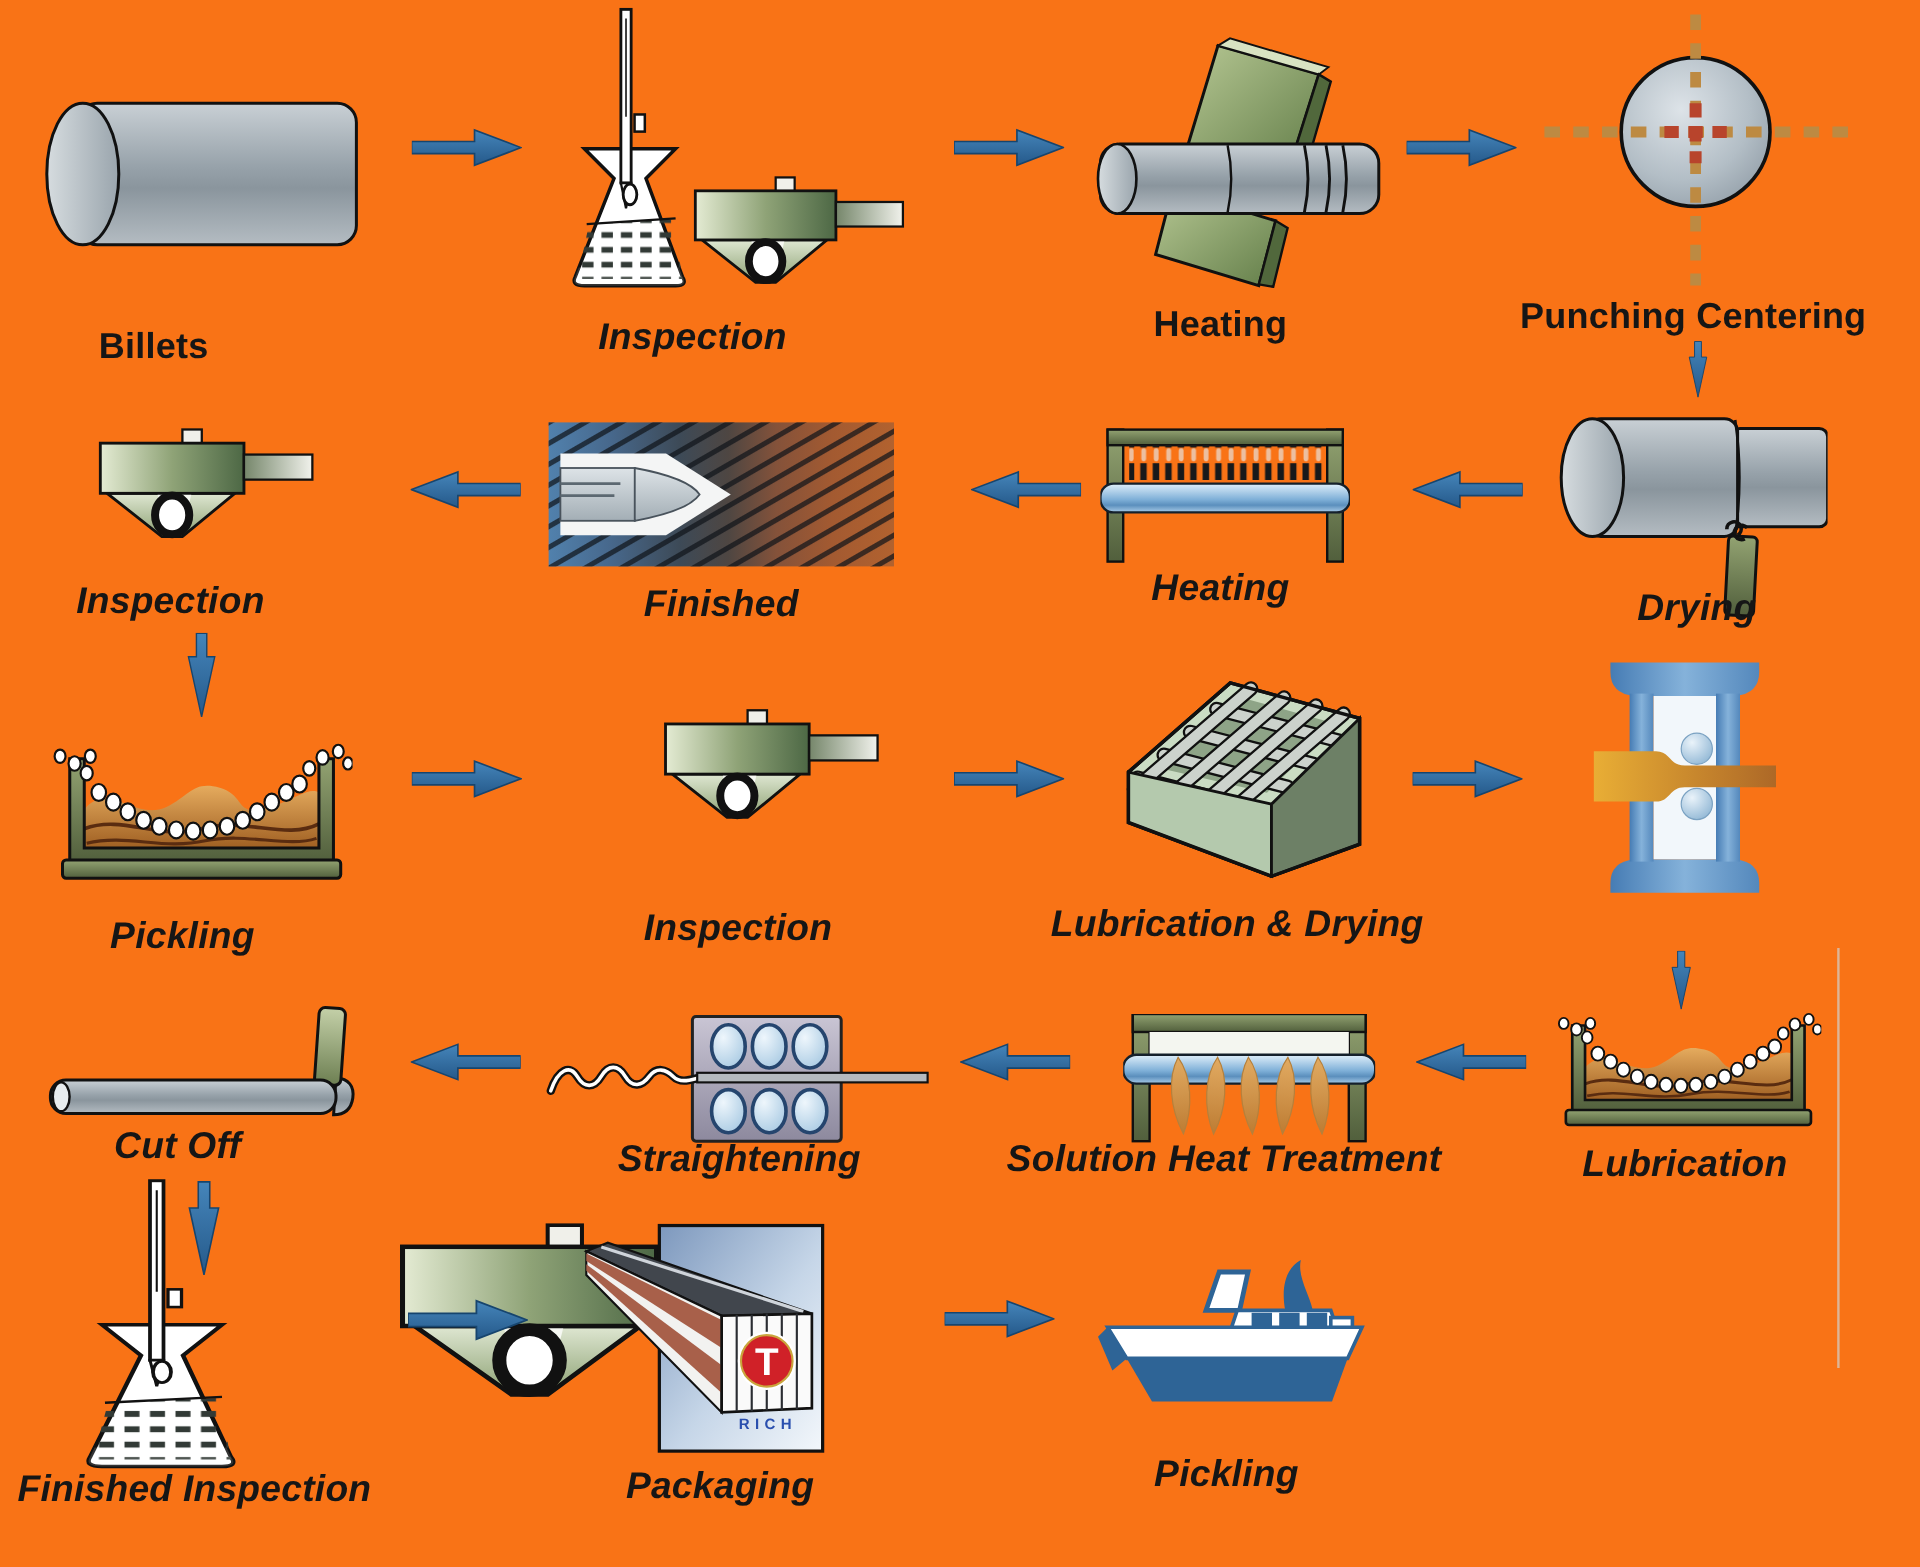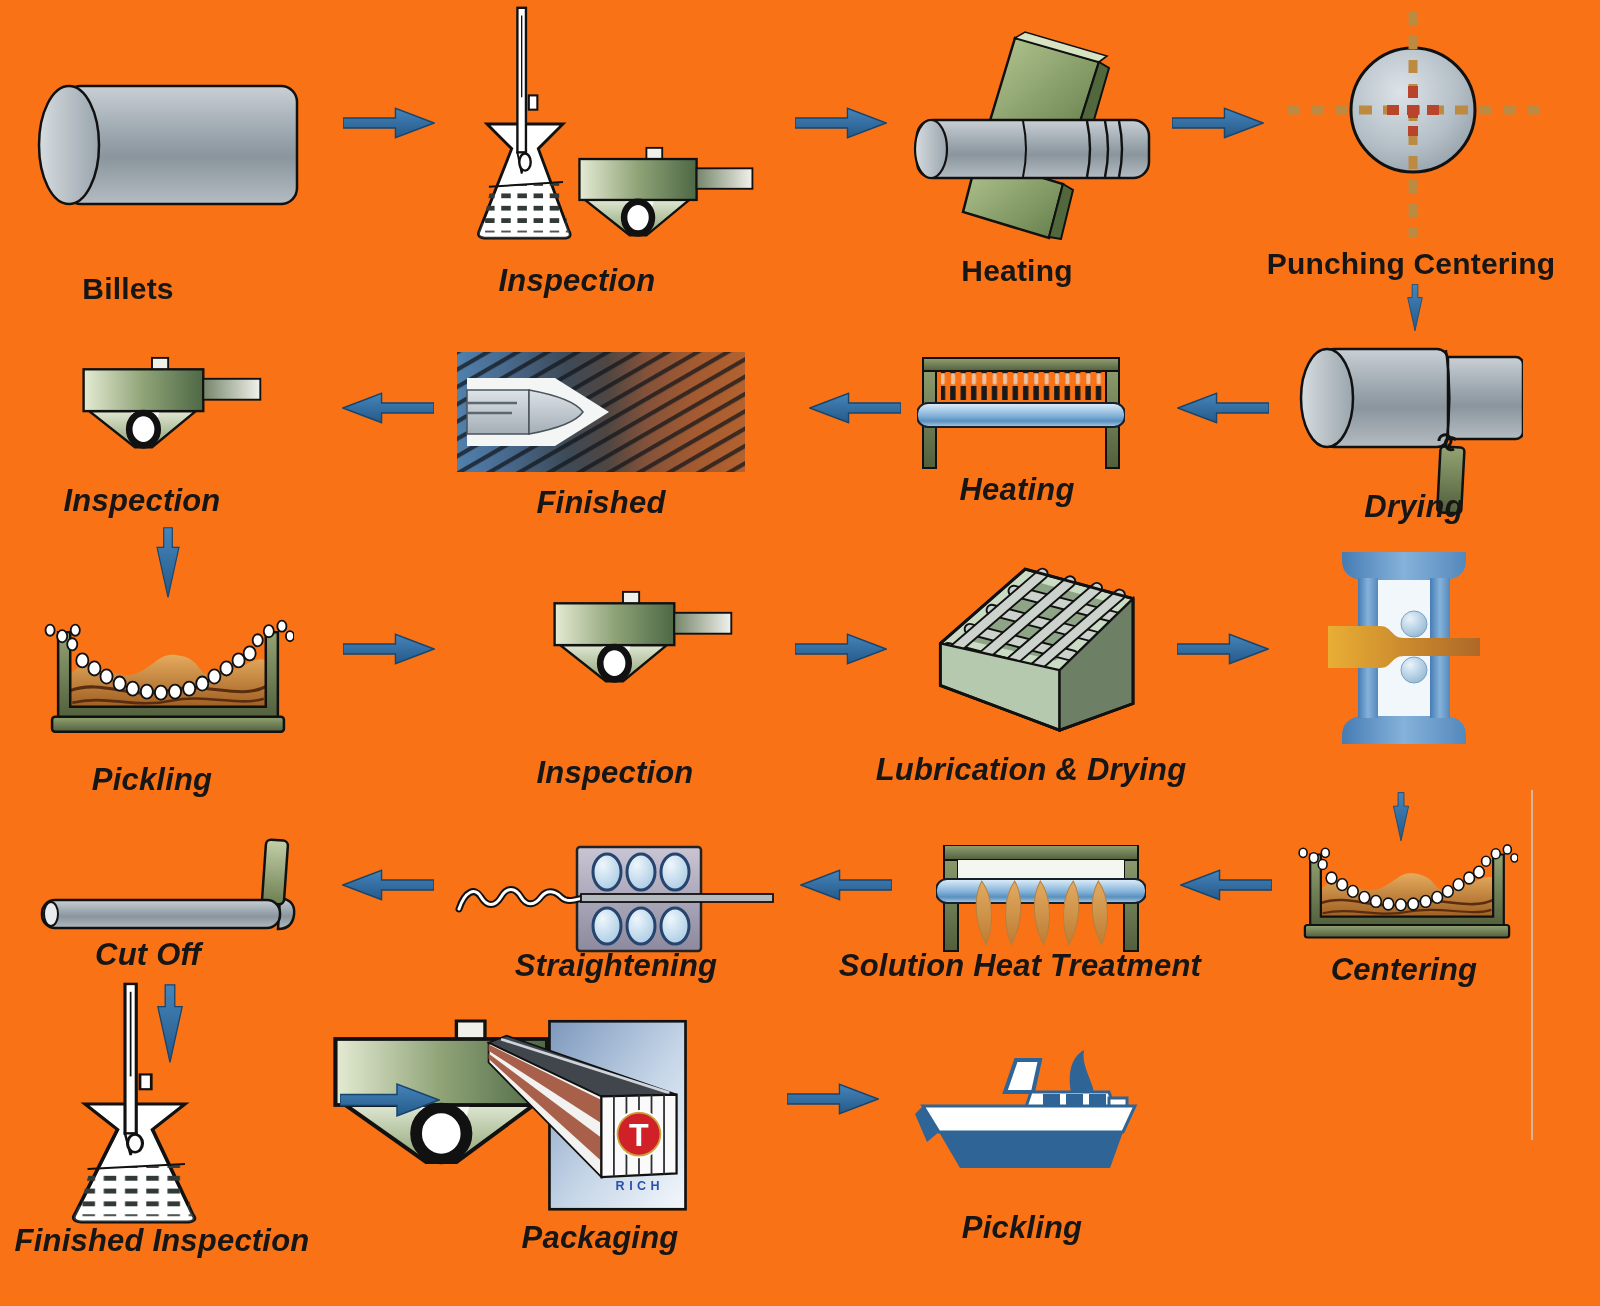--- a/index.html
+++ b/index.html
@@ -360,21 +360,21 @@
   <circle cx="86" cy="122" r="13" fill="url(#gDie)" stroke="#7ba2c2" stroke-width="1"></circle>
 </svg>
 
 <svg class="ic" style="left:1383px;top:792px" width="36" height="50">
       <use href="#sArrowD"></use>
     </svg>
 
 <svg class="ic" style="left:1296px;top:826px" width="222" height="130" viewBox="0 0 250 155" preserveAspectRatio="none">
       <use href="#sTub"></use>
     </svg>
-<div class="lbl big" style="left:1404px;top:970px">Centering</div>
+<div class="lbl big" style="left:1404px;top:970px">Lubrication</div>
 
 <svg class="ic flipx" style="left:1180px;top:866px" width="92" height="38">
       <use href="#sArrowR"></use>
     </svg>
 
 <svg class="ic" style="left:936px;top:845px" width="210" height="112" viewBox="0 0 210 112">
   <rect x="8" y="0" width="14" height="106" fill="url(#gOliveV)" stroke="#111" stroke-width="2"></rect>
   <rect x="188" y="0" width="14" height="106" fill="url(#gOliveV)" stroke="#111" stroke-width="2"></rect>
   <rect x="8" y="0" width="194" height="15" fill="url(#gOliveV)" stroke="#111" stroke-width="2"></rect>
   <rect x="22" y="15" width="166" height="20" fill="#f4f6f0"></rect>

